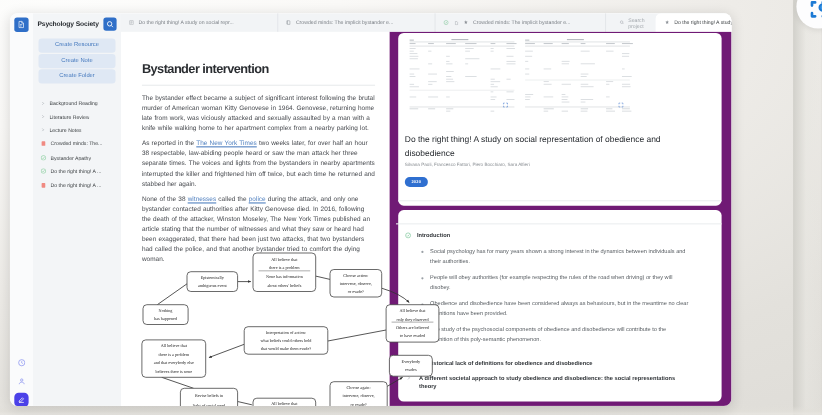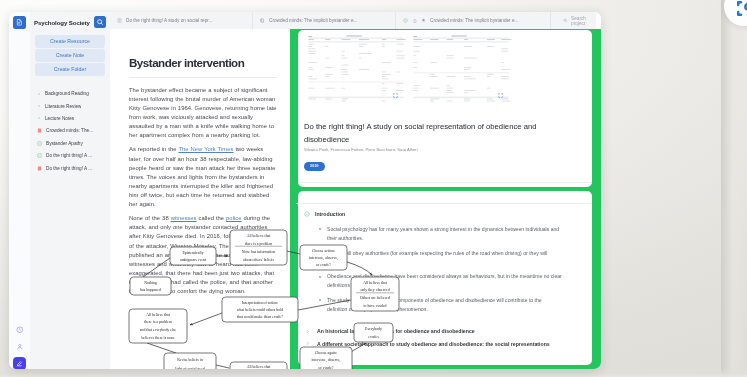--- a/index.html
+++ b/index.html
@@ -4,21 +4,21 @@
 <style>
   html,body{margin:0;padding:0;width:747px;height:377px;overflow:hidden;}
   *{box-sizing:border-box;}
   body{font-family:"Liberation Sans",sans-serif;background:#d7d5d0;}
   #page{position:absolute;inset:0;background:
     radial-gradient(160% 130% at 6% 2%, #fdfdfc 0%, #faf9f7 22%, #eeece8 52%, #e3e1dc 78%, #dedcd7 100%);}
   #pageglow{position:absolute;right:0;top:0;width:26px;height:100%;
     background:linear-gradient(90deg, rgba(205,204,198,.85) 0%, rgba(232,231,226,.5) 45%, rgba(250,249,245,0) 100%);}
   #pagebottom{position:absolute;left:0;bottom:0;width:100%;height:8px;
     background:linear-gradient(180deg, rgba(222,220,214,0) 0%, rgba(226,224,218,.75) 60%, rgba(233,231,226,.9) 100%);}
-  #app{position:absolute;left:9px;top:12px;width:592px;height:357px;background:#fff;border-radius:7px;overflow:hidden;
+  #app{position:absolute;left:9px;top:12px;width:656px;height:357px;background:#fff;border-radius:7px;overflow:hidden;
        box-shadow:0 2px 12px rgba(0,0,0,.14);display:flex;}
 
   
   #rail{width:21px;flex:0 0 21px;background:#fafbfc;
         display:flex;flex-direction:column;align-items:center;padding-top:0;position:relative;}
   .rail-bottom{position:absolute;bottom:-1px;left:0;right:0;display:flex;flex-direction:column;align-items:center;gap:4px;}
   .rail-btn{width:12.5px;height:12.5px;border-radius:3.5px;display:flex;align-items:center;justify-content:center;}
   .rail-btn.active{background:#4b41e8;width:13.5px;height:13.5px;border-radius:4px;}
   .rail-btn svg{display:block;}
   .sb-logo{width:12.5px;height:12.5px;border-radius:2.5px;background:#2f6fc8;display:flex;align-items:center;justify-content:center;position:absolute;left:4px;top:4px;}
@@ -57,21 +57,21 @@
   .doc-rule{height:1px;background:#e9ebed;margin:0 0 8px 0;}
   .doc-p{font-size:5.85px;line-height:1.56;color:#46494e;margin:0 0 5px 0;text-align:left;
          word-spacing:.3px;letter-spacing:.03px;}
   .doc-p a{color:#5181c0;text-decoration:underline;}
 
   
   #flow{position:absolute;left:101px;top:203px;width:310px;height:172px;}
   #flow svg{display:block;}
 
   
-  #rightpane{width:311px;flex:0 0 311px;background:#22c55e;padding:1px 9px 0 8px;overflow:hidden;}
+  #rightpane{width:311px;flex:0 0 311px;background:#701a75;padding:1px 9px 0 8px;overflow:hidden;}
   .card{background:#fff;border-radius:5px;padding:3px 6px 4px 6px;}
   .thumbs{display:flex;gap:3px;padding:0 1px;}
   .thumb{width:102px;flex:0 0 102px;height:72px;background:#fff;position:relative;overflow:hidden;}
   .thumb svg{display:block;width:100%;height:100%;}
   .thumb-exp{position:absolute;right:9px;bottom:7px;width:5px;height:5px;}
   .paper-title{font-size:7.7px;line-height:1.7;color:#1f2328;margin:15px 0 1px 0;font-weight:400;max-width:245px;}
   .paper-authors{font-size:4.2px;color:#878c91;margin:0 0 1px 0;}
   .badge{display:inline-block;background:#2f6fd0;color:#fff;font-size:3.6px;font-weight:700;
          padding:2.4px 6px;border-radius:6px;letter-spacing:.2px;}
   .card-sep{height:1px;background:#eceef0;margin:11px -6px 0 -6px;}

